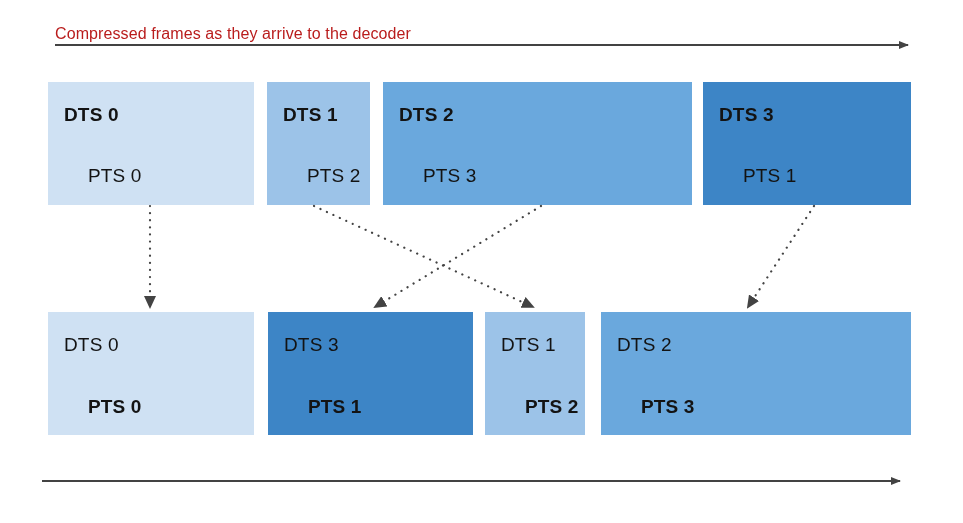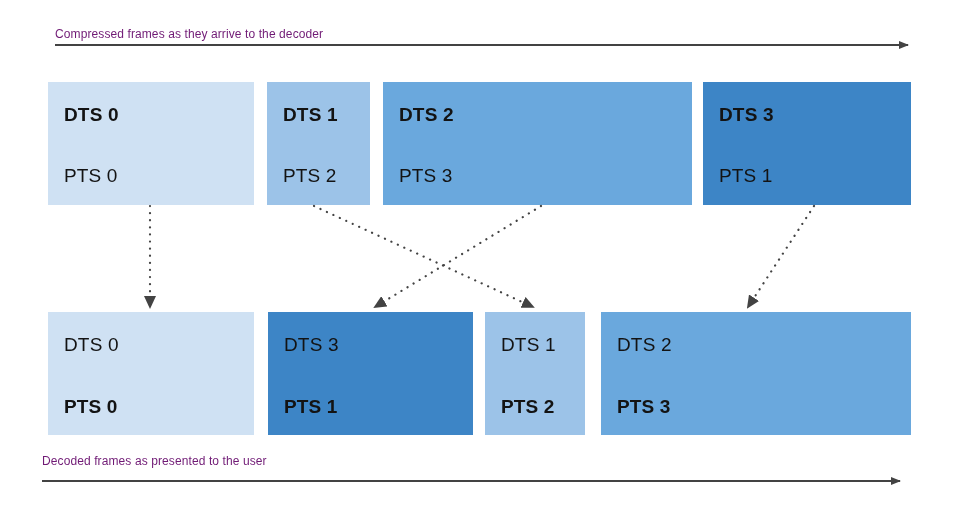--- a/index.html
+++ b/index.html
@@ -8,42 +8,42 @@
     background:#ffffff;
     font-family:"Liberation Sans","DejaVu Sans",sans-serif;
     overflow:hidden;
     position:relative;
     color:#1a1a1a;
   }
   #stage{position:absolute;left:0;top:0;width:963px;height:523px;}
 
   .axis-label{
     position:absolute;
-    font-size:12px;
+    font-size:16px;
     line-height:18px;
-    color:#701a75;
+    color:#b91c1c;
     white-space:nowrap;
     letter-spacing:0.1px;
   }
 
   .frame{
     position:absolute;
     box-sizing:border-box;
   }
   .frame .dts,
   .frame .pts{
     position:absolute;
     left:16px;
     font-size:19px;
     color:#131313;
     white-space:nowrap;
     letter-spacing:0.15px;
   }
   .frame .dts{top:22px;}
-  .frame .pts{top:82px;}
+  .frame .pts{top:82px;margin-left:24px;}
 
   
   .row-top .dts{top:22px;font-weight:bold;}
   .row-top .pts{top:83px;font-weight:normal;}
   .row-bot .dts{top:22px;font-weight:normal;}
   .row-bot .pts{top:84px;font-weight:bold;}
 
   svg.overlay{position:absolute;left:0;top:0;width:963px;height:523px;pointer-events:none;}
 </style>
 </head>
@@ -80,21 +80,20 @@
   </div>
   <div class="frame row-bot" id="b2" style="left: 485px; top: 312px; width: 100px; height: 123px; background: rgb(156, 195, 232);">
     <span class="dts">DTS 1</span>
     <span class="pts">PTS 2</span>
   </div>
   <div class="frame row-bot" id="b3" style="left: 601px; top: 312px; width: 310px; height: 123px; background: rgb(106, 168, 221);">
     <span class="dts">DTS 2</span>
     <span class="pts">PTS 3</span>
   </div>
 
-  <div class="axis-label" style="left:42px;top:452px;">Decoded frames as presented to the user</div>
 
   <svg class="overlay" viewBox="0 0 963 523">
     <defs>
       <marker id="solidhead" markerWidth="10" markerHeight="8" refX="9" refY="4" orient="auto" markerUnits="userSpaceOnUse">
         <path d="M0,0 L10,4 L0,8 Z" fill="#434343"></path>
       </marker>
       <marker id="dothead" markerWidth="13" markerHeight="12" refX="11" refY="6" orient="auto" markerUnits="userSpaceOnUse">
         <path d="M0,0 L13,6 L0,12 Z" fill="#434343"></path>
       </marker>
     </defs>

